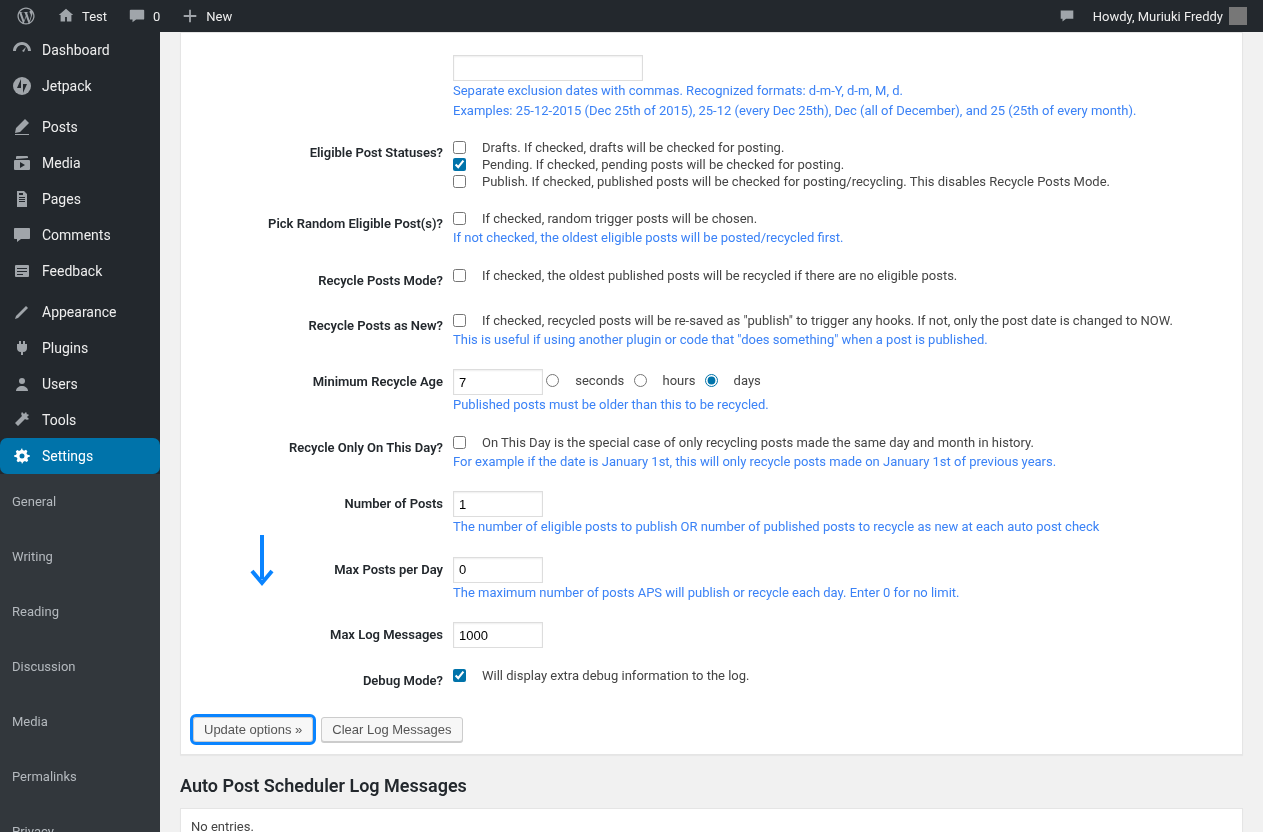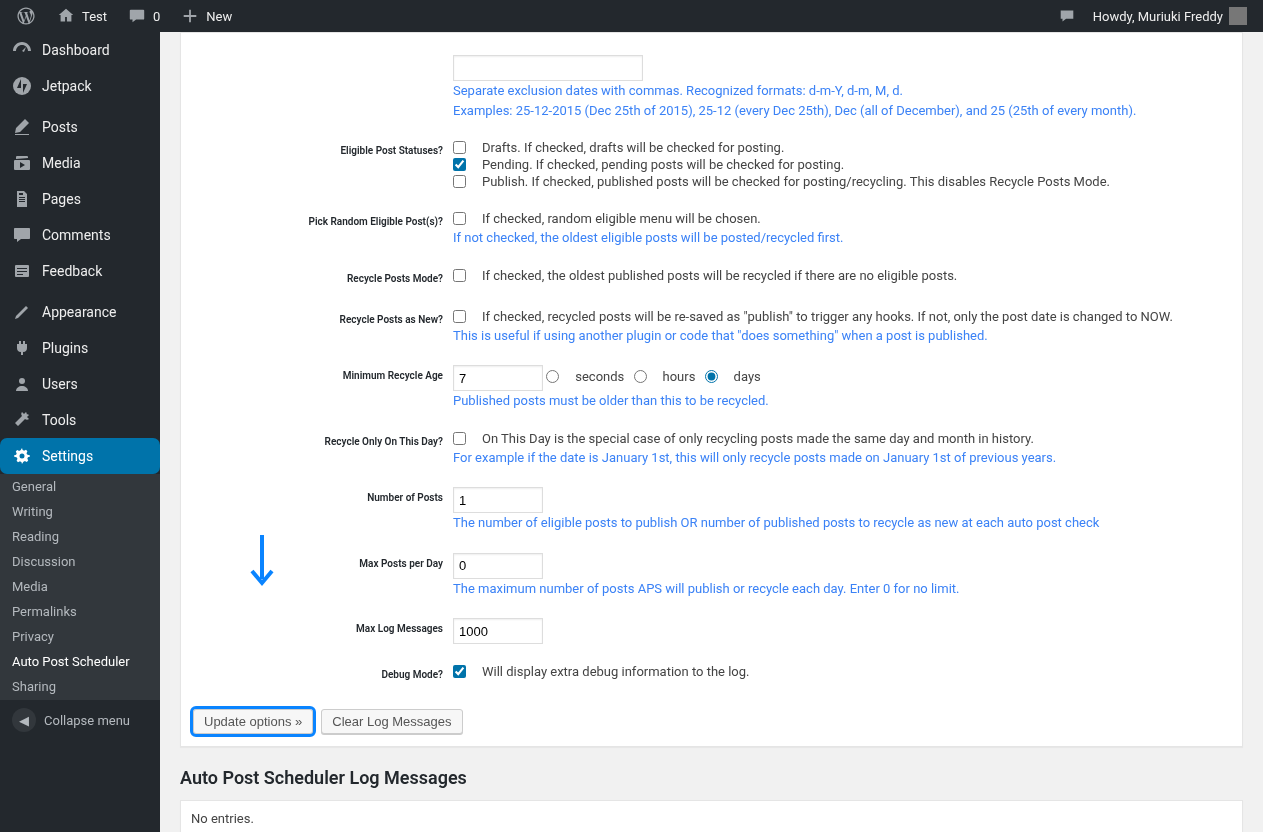--- a/index.html
+++ b/index.html
@@ -15,31 +15,31 @@
 
 
 .sidebar { position: fixed; top: 32px; left: 0; bottom: 0; width: 160px; background: #23282d; color: #eee; overflow-y: auto; }
 .menu-item { display: flex; align-items: center; gap: 10px; padding: 8px 12px; color: #eee; cursor: pointer; font-size: 14px; }
 .menu-item.current { background: #0073aa; color: #fff; position: relative; border-radius: 7px; }
 .menu-item.current::after { content: ""; position: absolute; right: -8px; top: 50%; transform: translateY(-50%); border: 8px solid transparent; border-right-color: #f1f1f1; }
 .menu-sep { height: 5px; }
 .menu-ico { width: 20px; height: 20px; display: inline-flex; align-items: center; justify-content: center; color: #a0a5aa; }
 .menu-item.current .menu-ico { color: #fff; }
 .submenu { background: #32373c; }
-.submenu-item { padding: 5px 12px; font-size: 13px; color: #b4b9be; cursor: pointer; }
+.submenu-item { padding: 20px 12px; font-size: 13px; color: #b4b9be; cursor: pointer; }
 .submenu-item.active { color: #fff; font-weight: 400; }
 .collapse { display: flex; align-items: center; gap: 8px; padding: 8px 12px; color: #b4b9be; cursor: pointer; font-size: 13px; border-top: 1px solid #32373c; }
 .collapse-ico { display: inline-flex; width: 24px; height: 24px; align-items: center; justify-content: center; background: #32373c; border-radius: 50%; font-size: 13px; }
 
 
 .content { margin-left: 160px; padding-top: 32px; min-height: 100vh; }
 .inner { padding: 0px 20px 20px 20px; }
 .settings-box { background: #fff; border: 1px solid #e5e5e5; box-shadow: 0 1px 1px rgba(0,0,0,0.04); padding: 12px 12px 12px 12px; position: relative; }
 .form-table { width: 100%; border-collapse: collapse; }
-.form-table th { text-align: right; vertical-align: top; padding: 15px 10px 15px 0; width: 260px; font-weight: 600; color: #23282d; font-size: 10px; }
+.form-table th { text-align: right; vertical-align: top; padding: 15px 10px 15px 0; width: 260px; font-weight: 600; color: #23282d; font-size: 13px; }
 .form-table td { vertical-align: top; padding: 10px 10px 10px 0; font-size: 13px; color: #444; }
 .form-table td .desc { color: #3b82f6; font-size: 13px; line-height: 1.5; }
 input[type=text] { border: 1px solid #ddd; background: #fff; box-shadow: inset 0 1px 2px rgba(0,0,0,0.07); padding: 3px 5px; font-size: 13px; height: 26px; width: 90px; }
 input[type=text].wide { width: 190px; }
 input[type=checkbox], input[type=radio] { margin: 0 4px 0 0; vertical-align: middle; accent-color: #0073aa; }
 label.inline { display: inline-flex; align-items: center; gap: 12px; margin-right: 6px; }
 button.btn { background: #f7f7f7; border: 1px solid #ccc; box-shadow: 0 1px 0 #ccc; color: #555; padding: 4px 10px; font-size: 13px; cursor: pointer; border-radius: 3px; }
 .buttons-row { margin-top: 14px; display: flex; gap: 8px; }
 .highlight { outline: 3px solid #0a84ff; border-radius: 3px; }
 
@@ -251,21 +251,21 @@
                     <input type="checkbox" style=""> 
                     <span>Publish. If checked, published posts will be checked for posting/recycling. This disables Recycle Posts Mode.</span>
                   </label></div>
           </td>
         </tr>
         <tr>
           <th>Pick Random Eligible Post(s)?</th>
           <td>
             <label class="inline">
                   <input type="checkbox" style=""> 
-                  <span>If checked, random eligible menu will be chosen.</span>
+                  <span>If checked, random trigger posts will be chosen.</span>
                 </label>
             <div class="desc">If not checked, the oldest eligible posts will be posted/recycled first.</div>
           </td>
         </tr>
         <tr>
           <th>Recycle Posts Mode?</th>
           <td>
             <label class="inline">
                   <input type="checkbox" style=""> 
                   <span>If checked, the oldest published posts will be recycled if there are no eligible posts.</span>

